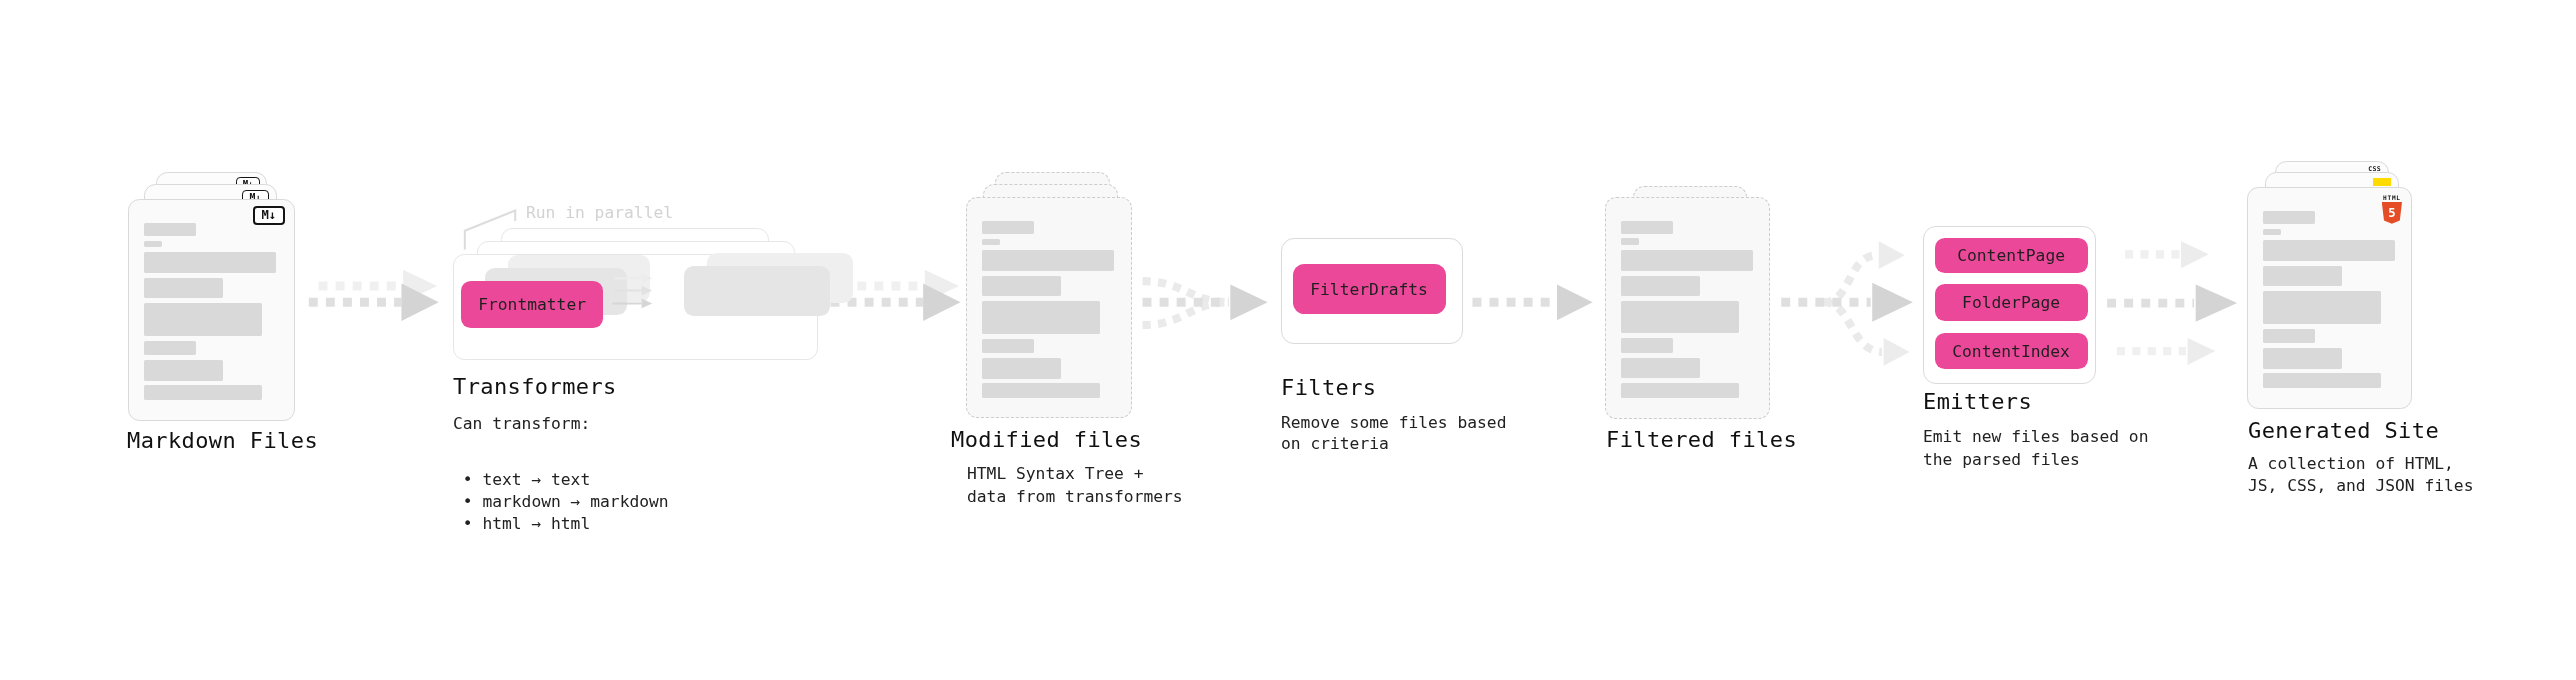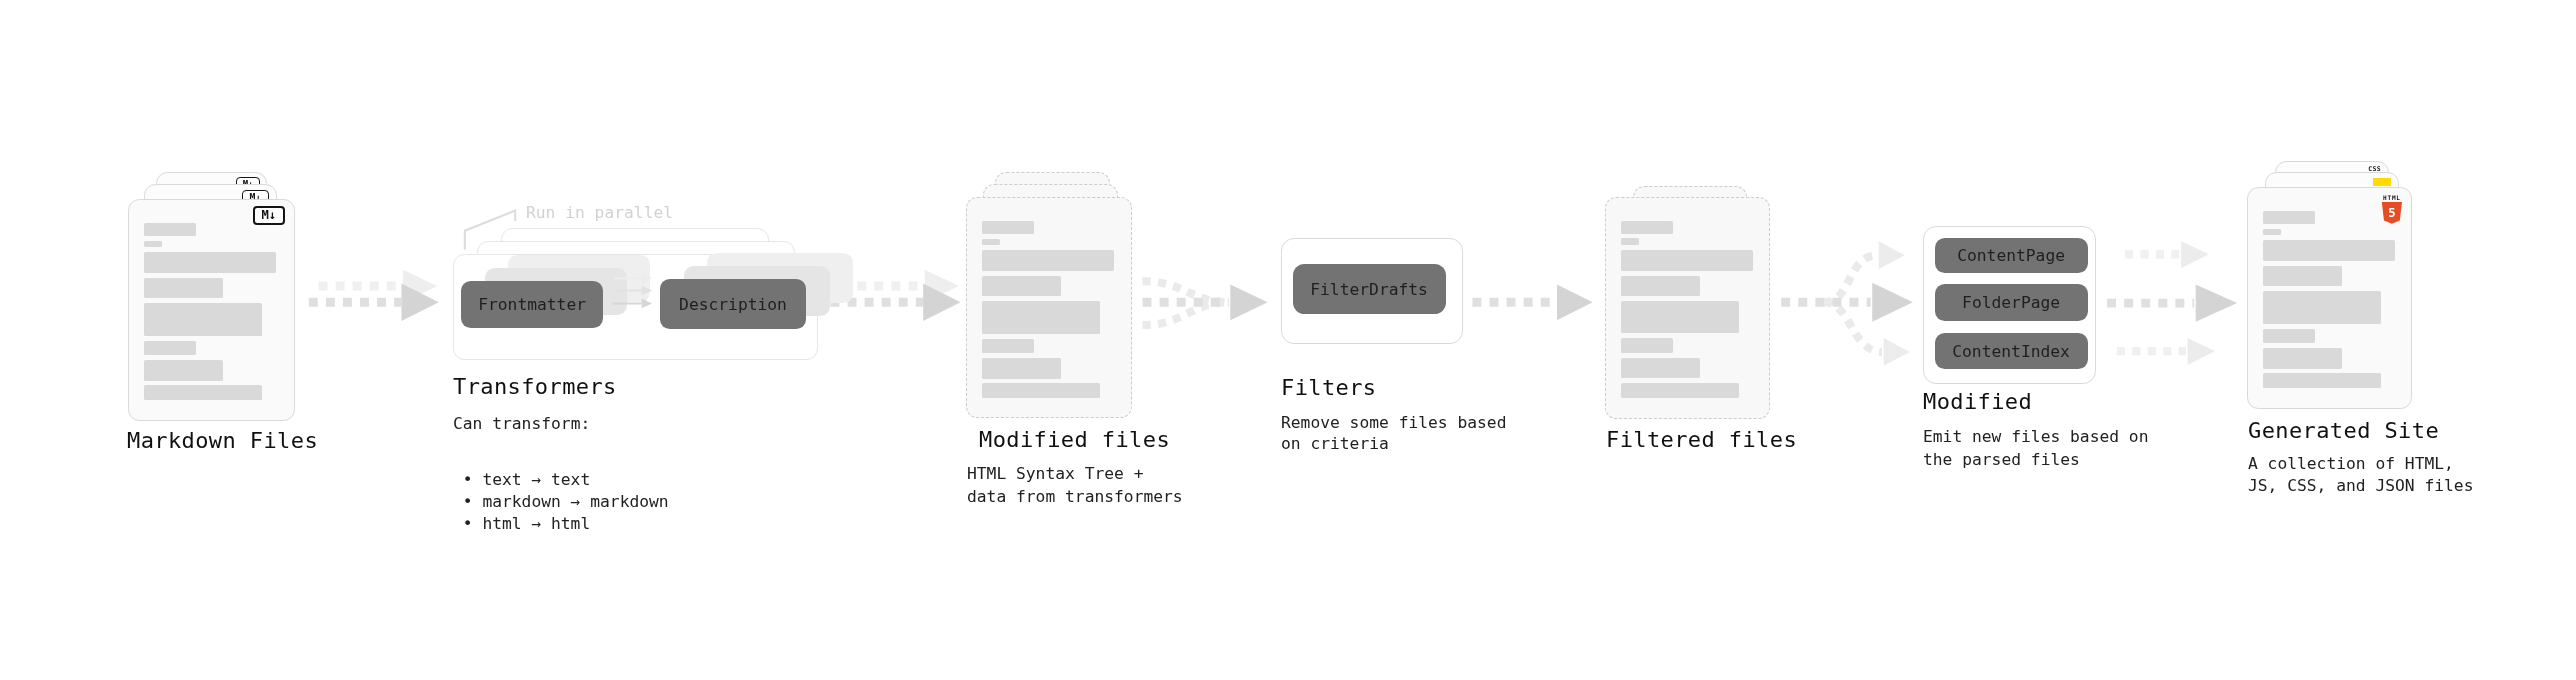--- a/index.html
+++ b/index.html
@@ -34,21 +34,21 @@
   .css-badge { position:absolute; top:3.3px; right:5.7px; font-size:6.5px; font-weight:bold; color:#141414;
                border-bottom:2.4px solid #2b5ce6; padding:0 1.6px 0.8px 1.6px; letter-spacing:0.4px; }
   .js-badge  { position:absolute; top:4.9px; right:7.3px; width:18px; height:8.1px; background:#ffdb00; }
   .html5-logo { position:absolute; top:5.7px; right:8.1px; width:22px; text-align:center; }
   .html5-word { font-size:6.1px; font-weight:bold; color:#141414; letter-spacing:0.8px; line-height:7.3px; }
   .html5-shield { width:20.3px; height:22px; margin:0.8px auto 0; background:#e44d26; color:#ffffff;
                   clip-path:polygon(0% 0%, 100% 0%, 89% 85%, 50% 100%, 11% 85%);
                   display:flex; align-items:center; justify-content:center; font-size:12.2px; font-weight:bold; }
 
   .tf-container { position:absolute; border:1.6px solid #e6e6e6; border-radius:11.4px; background:#ffffff; }
-  .pill { position:absolute; background:#737373; border-radius:9.8px; display:flex; align-items:center;
+  .pill { position:absolute; background:#ec4899; border-radius:9.8px; display:flex; align-items:center;
           justify-content:center; font-size:16.3px; color:#1f1f1f; white-space:nowrap; }
   .pill.g1 { background:#e5e5e5; }
   .pill.g2 { background:#efefef; }
 
   .node-box { position:absolute; border:1.6px solid #dadada; border-radius:13px; background:#ffffff; }
 
   .annotation { position:absolute; color:#d2d2d2; font-size:16.3px; white-space:nowrap; z-index:1; }
 
   .label { position:absolute; z-index:1; white-space:nowrap; }
   .title { font-size:22px; font-weight:500; color:#101010; letter-spacing:0.4px; }
@@ -132,21 +132,20 @@
   <div class="annotation" style="left:526px; top:203px;">Run in parallel</div>
   <div class="group" style="left:453px; top:228px; width:374px; height:138px;text-decoration:underline;">
     <div class="tf-container" style="left:48px; top:0; width:268px; height:106px;"></div>
     <div class="tf-container" style="left:23.6px; top:13px; width:318px; height:106px;"></div>
     <div class="tf-container" style="left:0; top:26px; width:365px; height:106px;"></div>
     <div class="pill g2" style="left:55px; top:27px; width:142px; height:47px;"></div>
     <div class="pill g1" style="left:32px; top:40px; width:142px; height:47px;"></div>
     <div class="pill" style="left:8.1px; top:53px; width:142px; height:47px;">Frontmatter</div>
     <div class="pill g2" style="left:254px; top:25px; width:146px; height:50px;"></div>
     <div class="pill g1" style="left:231px; top:38px; width:146px; height:50px;"></div>
-    <div class="pill" style="left:207px; top:51px; width:146px; height:50px;">Description</div>
     <svg width="374" height="138" style="position:absolute; left:0; top:0; pointer-events:none;" viewBox="0 0 460 170">
       <line x1="198" y1="62" x2="232" y2="62" stroke="#ececec" stroke-width="2.5"></line>
       <polygon points="232,56 232,68 245,62" fill="#ececec"></polygon>
       <line x1="198" y1="77" x2="232" y2="77" stroke="#e2e2e2" stroke-width="2.5"></line>
       <polygon points="232,71 232,83 245,77" fill="#e2e2e2"></polygon>
       <line x1="196" y1="93" x2="232" y2="93" stroke="#d6d6d6" stroke-width="2.5"></line>
       <polygon points="232,87 232,99 245,93" fill="#d6d6d6"></polygon>
     </svg>
   </div>
   <div class="label" style="left:453px; top:374px;">
@@ -170,21 +169,21 @@
         <div class="sk" style="width:18.7px;height:6.5px"></div>
         <div class="sk" style="width:132px;height:21px"></div>
         <div class="sk" style="width:79px;height:20.3px"></div>
         <div class="sk" style="width:118px;height:32.5px"></div>
         <div class="sk" style="width:52px;height:14.6px"></div>
         <div class="sk" style="width:79px;height:20.3px"></div>
         <div class="sk" style="width:118px;height:14.6px"></div>
       </div>
     </div>
   </div>
-  <div class="label" style="left:939px; top:427px;padding-left:40px;">
+  <div class="label" style="left:911px; top:427px;padding-left:40px;">
     <div class="title">Modified files</div>
   </div>
   <div class="label body-text lh28" style="left:967px; top:462px;">
     <div>HTML Syntax Tree +</div>
     <div>data from transformers</div>
   </div>
 
   <div class="node-box" style="left:1281px; top:238px; width:182px; height:106px;">
     <div class="pill" style="left:10.6px; top:25px; width:153px; height:50px; border-radius:11.4px;">FilterDrafts</div>
   </div>
@@ -214,21 +213,21 @@
   <div class="label" style="left:1606px; top:427px;">
     <div class="title">Filtered files</div>
   </div>
 
   <div class="node-box" style="left:1923px; top:226px; width:173px; height:158px;">
     <div class="pill" style="left:10.6px; top:11.4px; width:153px; height:35px;">ContentPage</div>
     <div class="pill" style="left:10.6px; top:57px; width:153px; height:37px;">FolderPage</div>
     <div class="pill" style="left:10.6px; top:106px; width:153px; height:36px;">ContentIndex</div>
   </div>
   <div class="label" style="left:1923px; top:389px;">
-    <div class="title">Modified</div>
+    <div class="title">Emitters</div>
   </div>
   <div class="label body-text lh28" style="left:1923px; top:425px;">
     <div>Emit new files based on</div>
     <div>the parsed files</div>
   </div>
 
   <div class="group" style="left:2247px; top:161px; width:199px; height:252px;">
     <div class="doc back" style="left:28.4px; top:0; width:114px; height:199px;">
       <span class="css-badge">CSS</span>
     </div>

